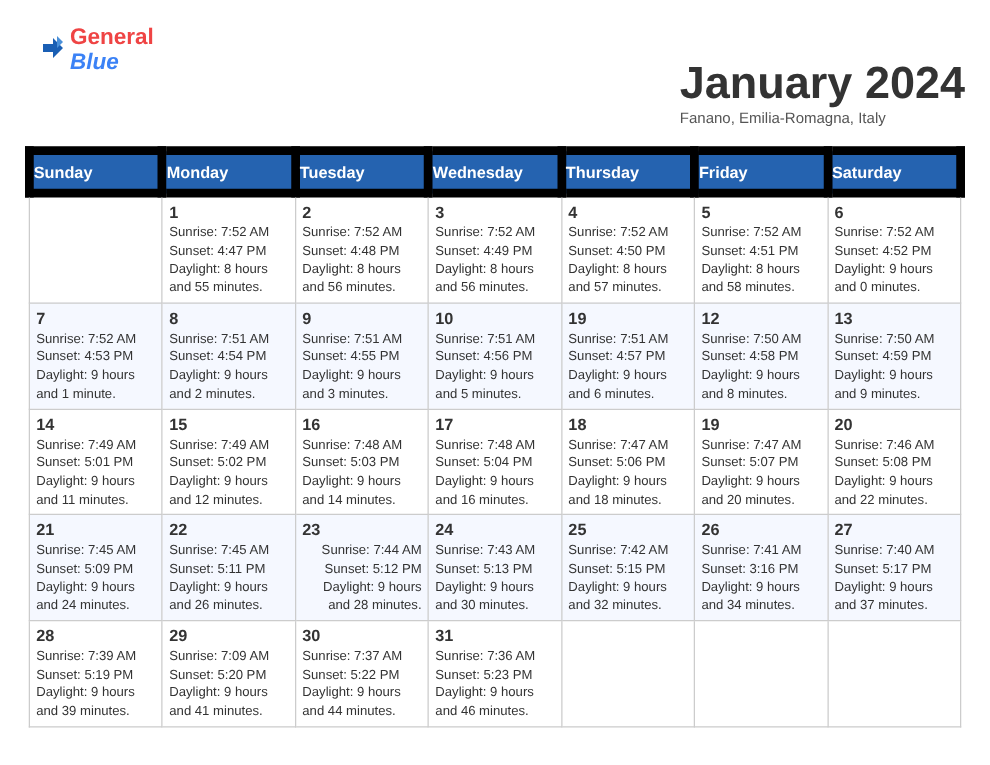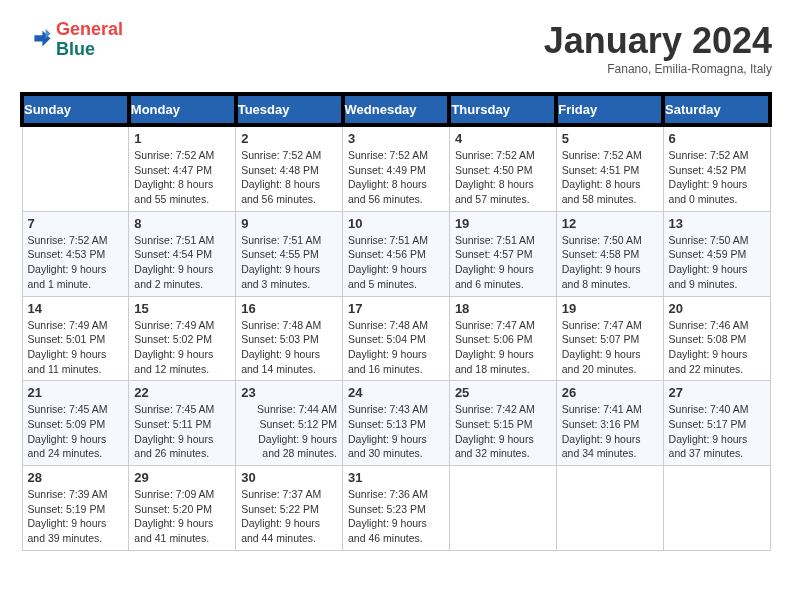--- a/index.html
+++ b/index.html
@@ -20,27 +20,27 @@
       display: flex;
       align-items: center;
       gap: 4px;
     }
     .logo-text {
       font-size: 18px;
       font-weight: bold;
       line-height: 1.1;
     }
     .logo-general { color: #ef4444; }
-    .logo-blue { color: #0f766e; }
+    .logo-blue { color: #3b82f6; font-style: italic; }
     .logo-icon {
       width: 32px;
       height: 32px;
     }
     .title-block {
-      text-align: right;
+      margin-top: 25px;
     }
     .month-title {
       font-size: 36px;
       font-weight: bold;
       color: #333;
     }
     .location {
       font-size: 12px;
       color: #555;
     }
@@ -49,21 +49,21 @@
       border-collapse: collapse;
       table-layout: fixed;
     }
     th {
       background-color: #2563b0;
       color: #fff;
       text-align: left;
       padding: 6px 0;
       font-size: 13px;
       font-weight: bold;
-      border: 4px solid #000000;
+      border: 7px solid #000000;
     }
     td {
       border: 1px solid #ccc;
       vertical-align: top;
       padding: 4px 5px;
       font-size: 11px;
       color: #333;
       height: 80px;
     }
     .day-number {

